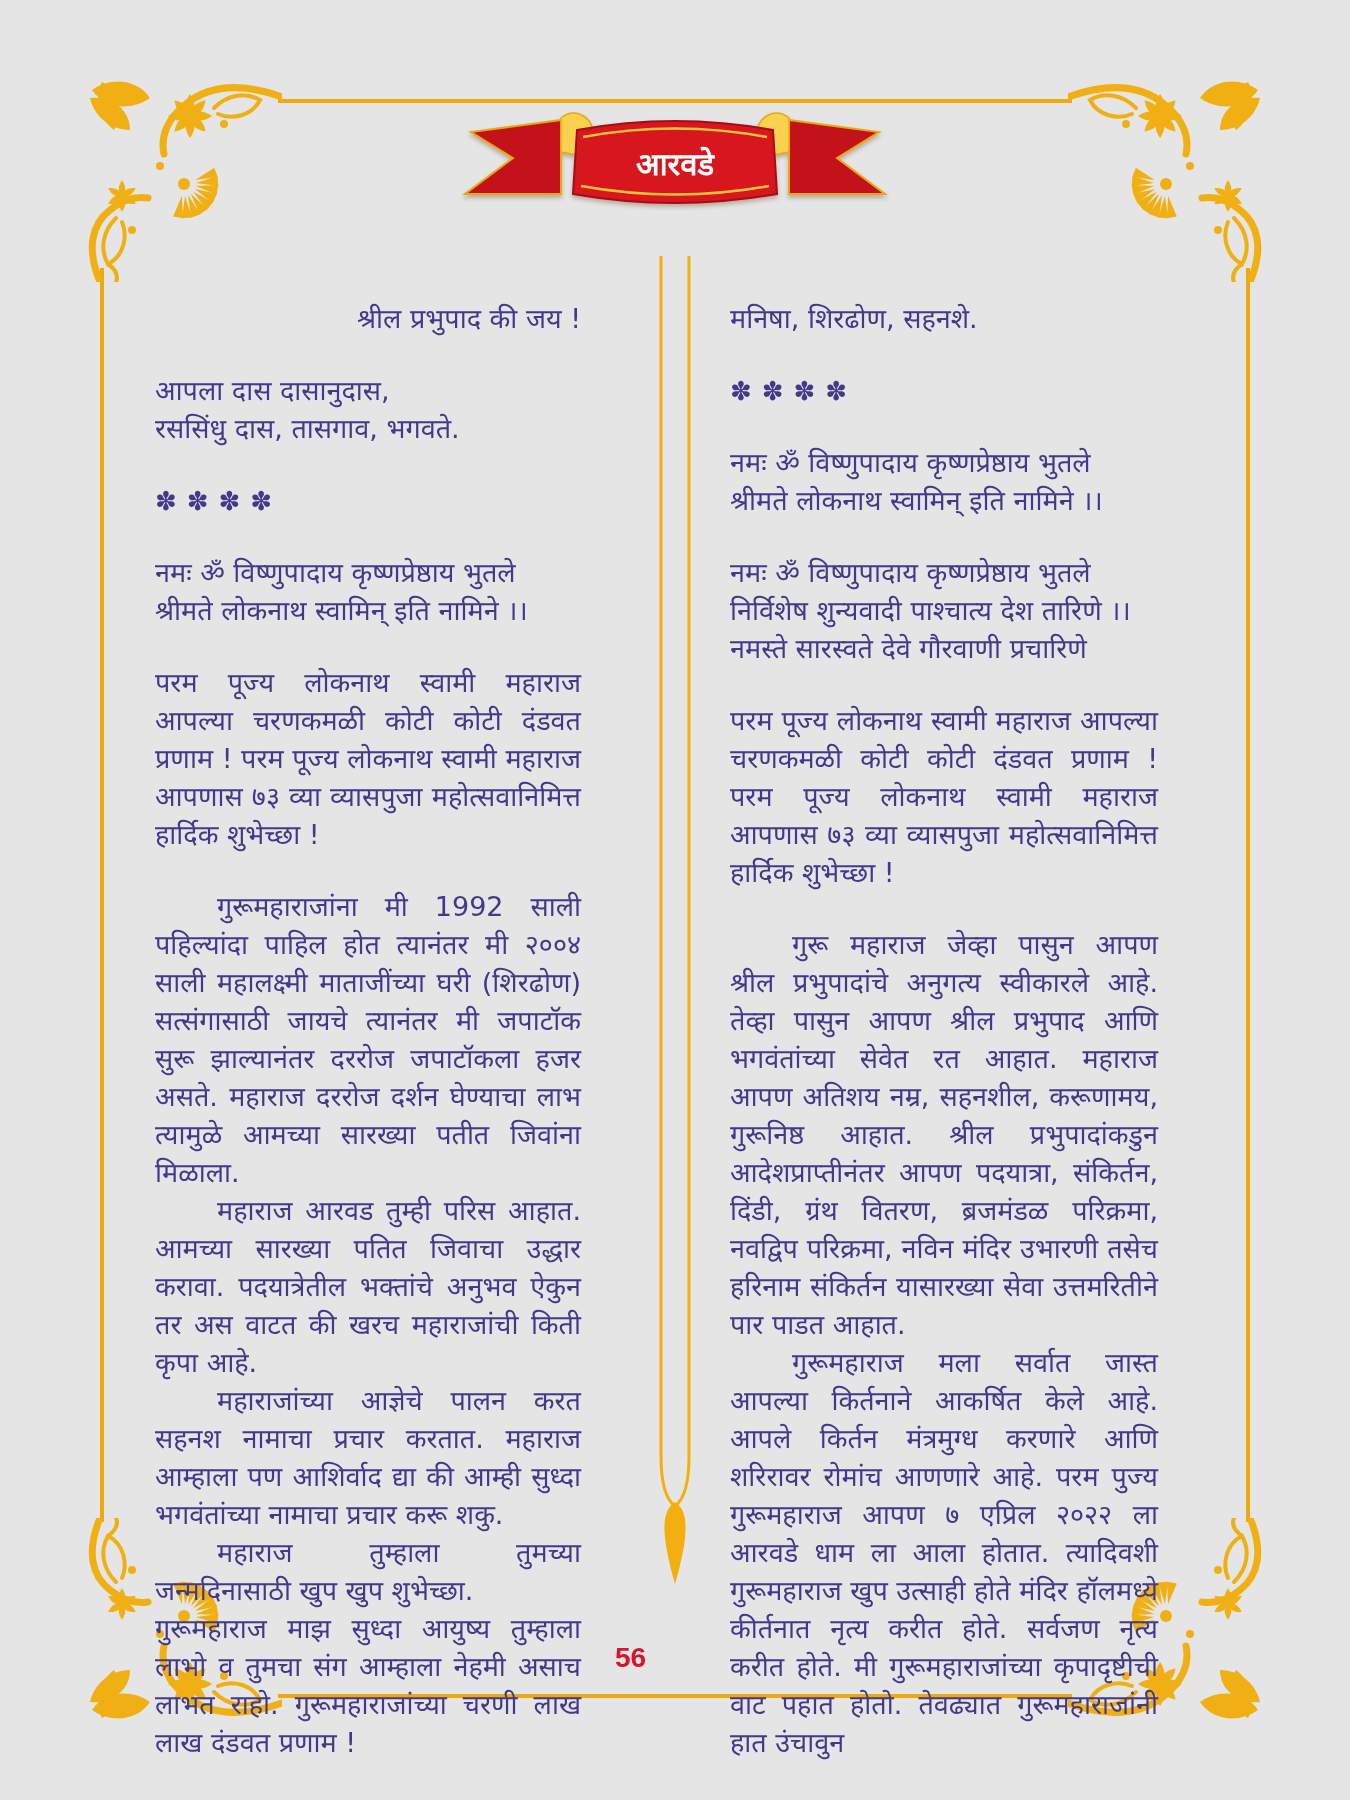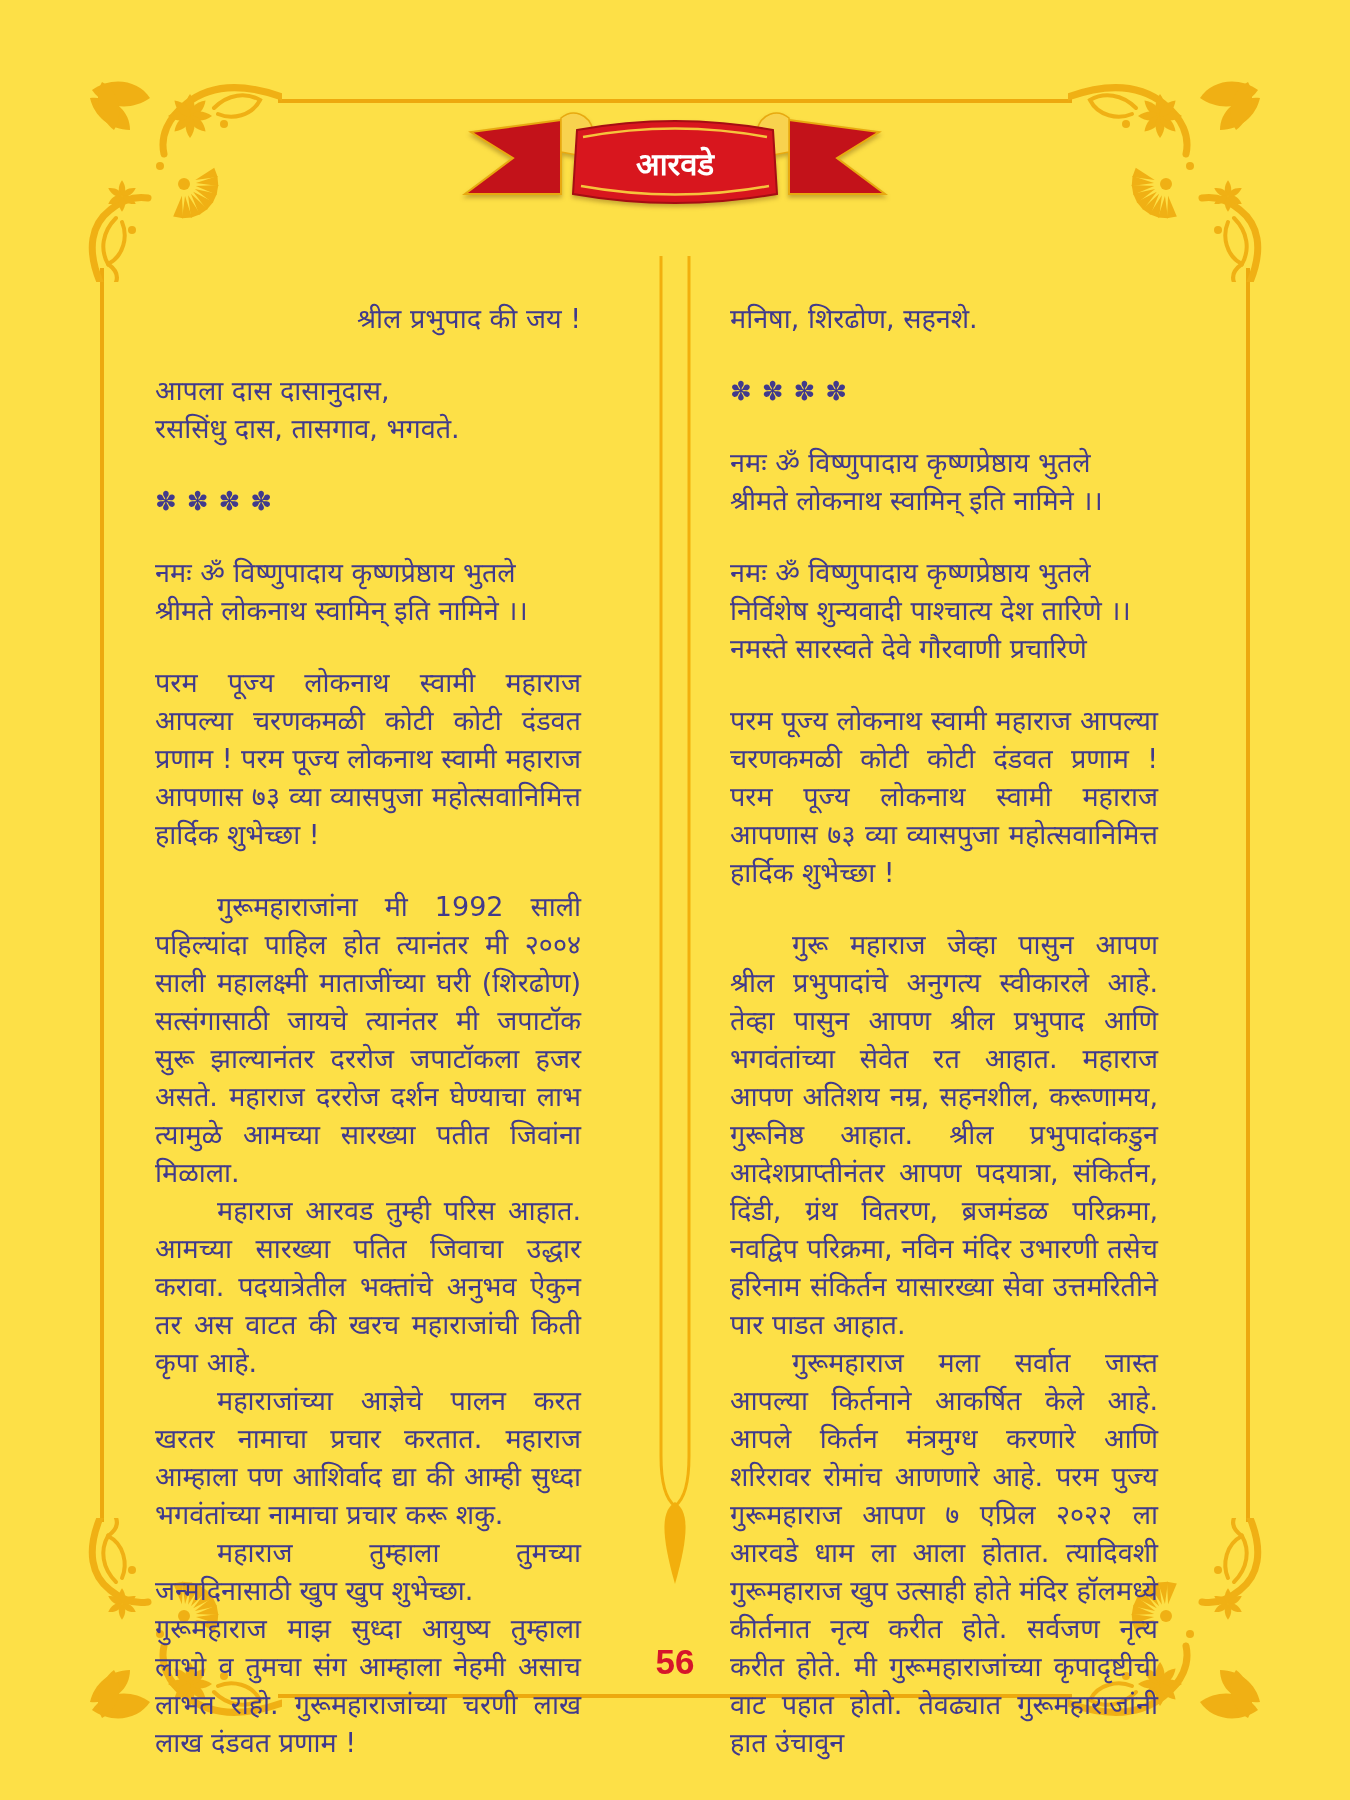--- a/index.html
+++ b/index.html
@@ -2,21 +2,21 @@
 <html><head>
 <meta charset="utf-8">
 <style>
   html,body{margin:0;padding:0;}
   body{
     width:1350px;height:1800px;
     background:#FCF2CA;
     font-family:"DejaVu Sans",sans-serif;
     overflow:hidden;
   }
-  .page{position:relative;width:1350px;height:1800px;background:#fde047;}
+  .page{position:relative;width:1350px;height:1800px;background:#e5e5e5;}
 
   
   .frame-line{position:absolute;background:#EDA90E;}
   .fl-top{left:278px;top:99px;width:794px;height:4px;}
   .fl-bottom{left:278px;top:1694px;width:794px;height:4px;}
   .fl-left{left:100px;top:268px;width:4px;height:1254px;}
   .fl-right{left:1246px;top:268px;width:4px;height:1254px;}
 
   
   .corner{position:absolute;width:210px;height:210px;}
@@ -41,23 +41,23 @@
   .gap{margin-bottom:34px;}
   .para{text-align:justify;}
   .indent{text-indent:62px;}
   .line{text-align:right;}
   .stars{font-weight:bold;letter-spacing:10px;font-size:26px;}
   .vline{white-space:nowrap;}
 
   
   .page-number{
     position:absolute;left:615px;top:1642px;width:120px;
-    text-align:center;color:#D6152B;
+    color:#D6152B;
     font-family:"Liberation Sans","DejaVu Sans",sans-serif;
-    font-weight:bold;font-size:35px;
+    font-weight:bold;font-size:28px;
   }
 </style>
 </head>
 <body>
 
 <svg width="0" height="0" style="position:absolute" aria-hidden="true">
   <defs>
     <path id="fpetal" d="M0,-22 C6,-14 6,-4 0,0 C-6,-4 -6,-14 0,-22 Z"></path>
     <path id="fray" d="M0,-12 L5,-34 L-5,-34 L0,-12 Z"></path>
     <symbol id="cornerFlourish" viewBox="0 0 210 210">
@@ -153,21 +153,21 @@
         <div class="vline">रससिंधु दास, तासगाव, भगवते.</div>
       </div>
       <div class="block stars gap">✽✽✽✽</div>
       <div class="block verse gap">
         <div class="vline">नमः ॐ विष्णुपादाय कृष्णप्रेष्ठाय भुतले</div>
         <div class="vline">श्रीमते लोकनाथ स्वामिन् इति नामिने ।।</div>
       </div>
       <div class="block para gap">परम पूज्य लोकनाथ स्वामी महाराज आपल्या चरणकमळी कोटी कोटी दंडवत प्रणाम ! परम पूज्य लोकनाथ स्वामी महाराज आपणास ७३ व्या व्यासपुजा महोत्सवानिमित्त हार्दिक शुभेच्छा !</div>
       <div class="block para indent">गुरूमहाराजांना मी 1992 साली पहिल्यांदा पाहिल होत त्यानंतर मी २००४ साली महालक्ष्मी माताजींच्या घरी (शिरढोण) सत्संगासाठी जायचे त्यानंतर मी जपाटॉक सुरू झाल्यानंतर दररोज जपाटॉकला हजर असते. महाराज दररोज दर्शन घेण्याचा लाभ त्यामुळे आमच्या सारख्या पतीत जिवांना मिळाला.</div>
       <div class="block para indent">महाराज आरवड तुम्ही परिस आहात. आमच्या सारख्या पतित जिवाचा उद्धार करावा. पदयात्रेतील भक्तांचे अनुभव ऐकुन तर अस वाटत की खरच महाराजांची किती कृपा आहे.</div>
-      <div class="block para indent">महाराजांच्या आज्ञेचे पालन करत खरतर नामाचा प्रचार करतात. महाराज आम्हाला पण आशिर्वाद द्या की आम्ही सुध्दा भगवंतांच्या नामाचा प्रचार करू शकु.</div>
+      <div class="block para indent">महाराजांच्या आज्ञेचे पालन करत सहनश नामाचा प्रचार करतात. महाराज आम्हाला पण आशिर्वाद द्या की आम्ही सुध्दा भगवंतांच्या नामाचा प्रचार करू शकु.</div>
       <div class="block para indent">महाराज तुम्हाला तुमच्या जन्मदिनासाठी खुप खुप शुभेच्छा.</div>
       <div class="block para">गुरूमहाराज माझ सुध्दा आयुष्य तुम्हाला लाभो व तुमचा संग आम्हाला नेहमी असाच लाभत राहो. गुरूमहाराजांच्या चरणी लाख लाख दंडवत प्रणाम !</div>
     </div>
   <div class="col col-right">
       <div class="block verse gap">
         <div class="vline">मनिषा, शिरढोण, सहनशे.</div>
       </div>
       <div class="block stars gap">✽✽✽✽</div>
       <div class="block verse gap">
         <div class="vline">नमः ॐ विष्णुपादाय कृष्णप्रेष्ठाय भुतले</div>

